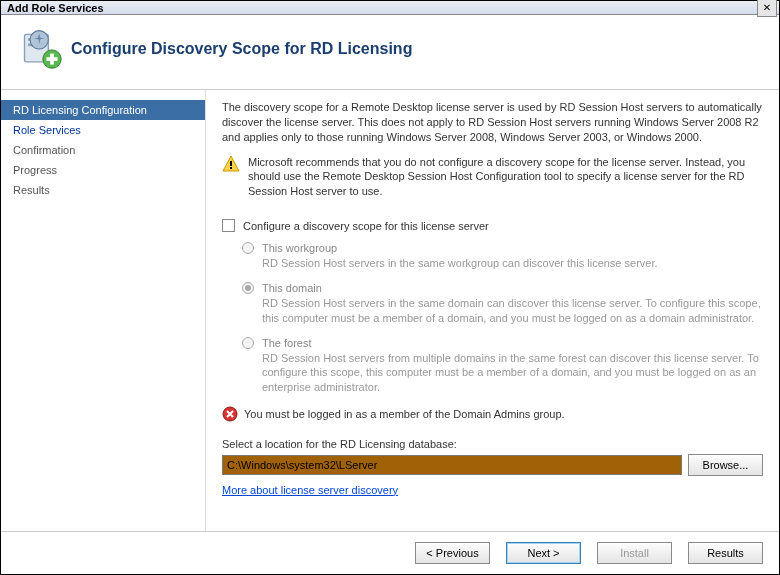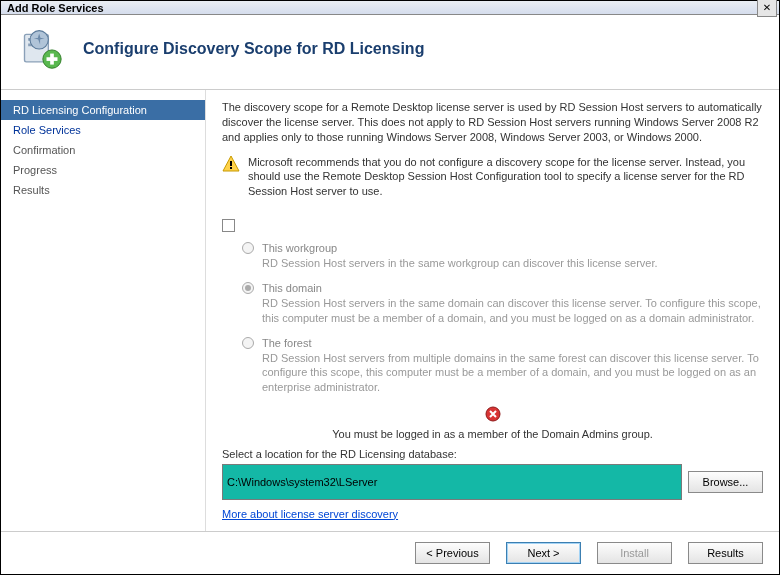--- a/index.html
+++ b/index.html
@@ -1,46 +1,46 @@
 <!DOCTYPE html>
 <html><head>
 <meta charset="utf-8">
 <style>
 * { box-sizing: border-box; margin: 0; padding: 0; }
 body { font-family: "Segoe UI", Tahoma, sans-serif; font-size: 11px; background: #fff; width: 780px; height: 575px; overflow: hidden; }
 .window { width: 780px; height: 575px; border: 1px solid #000; display: flex; flex-direction: column; background: #fff; }
 .titlebar { background: linear-gradient(#eaeef3, #d5dded); height: 14px; display: flex; align-items: center; padding: 0 2px 0 6px; border-bottom: 1px solid #888; }
 .titlebar-text { font-weight: bold; font-size: 11px; color: #000; flex: 1; }
 .close-btn { width: 20px; height: 18px; background: #e6e6e6; border: 1px solid #888; display: flex; align-items: center; justify-content: center; font-family: Arial; font-size: 10px; cursor: pointer; }
-.header-area { display: flex; align-items: center; padding: 12px 18px 18px 18px; border-bottom: 1px solid #ccc; gap: 20px; }
+.header-area { display: flex; align-items: center; padding: 12px 18px 18px 18px; border-bottom: 1px solid #ccc; gap: 8px; }
 .header-icon { width: 44px; height: 44px; position: relative; }
 .page-title { font-size: 16px; font-weight: bold; color: #1a3e6e; }
 .body-area { display: flex; flex: 1; overflow: hidden; }
 .sidebar { width: 205px; padding: 10px 0 0 0; border-right: 1px solid #ddd; }
 .side-item { padding: 4px 12px; font-size: 11px; color: #003399; cursor: pointer; }
 .side-item.selected { background: #3a6ea5; color: #fff; }
 .side-item.muted { color: #555; }
 .main { flex: 1; padding: 10px 16px 10px 16px; color: #333; overflow-y: auto; }
 .para { line-height: 1.35; margin-bottom: 10px; }
 .warn-row { display: flex; gap: 8px; align-items: flex-start; margin-bottom: 20px; }
 .warn-icon { width: 18px; height: 18px; flex-shrink: 0; }
 .chk-row { display: flex; align-items: center; gap: 8px; margin-bottom: 10px; }
 .chk { width: 13px; height: 13px; border: 1px solid #888; background: #fff; }
 .radio-group { margin-left: 20px; }
 .radio-block { margin-bottom: 12px; }
 .radio-head { display: flex; align-items: center; gap: 8px; margin-bottom: 2px; }
 .radio { width: 12px; height: 12px; border: 1px solid #aaa; border-radius: 50%; background: #f4f4f4; flex-shrink: 0; position: relative; }
 .radio.sel::after { content:""; width:6px; height:6px; background:#aaa; border-radius:50%; position:absolute; top:2px; left:2px; }
 .radio-label { color: #888; }
 .radio-desc { color: #999; margin-left: 20px; line-height: 1.3; }
-.err-row { display: flex; align-items: center; gap: 6px; margin-bottom: 8px; margin-top: 4px; flex-direction: column; }
+.err-row { display: flex; align-items: center; gap: 6px; margin-bottom: 16px; margin-top: 4px; }
 .err-icon { width: 16px; height: 16px; flex-shrink: 0; }
 .loc-label { margin-bottom: 4px; }
 .loc-row { display: flex; gap: 6px; align-items: center; margin-bottom: 8px; }
-.loc-input { flex: 1; border: 1px solid #7a7a7a; padding: 2px 4px; font-size: 11px; height: 36px; background: #14b8a6; font-family: inherit; }
+.loc-input { flex: 1; border: 1px solid #7a7a7a; padding: 2px 4px; font-size: 11px; height: 20px; background: #a16207; font-family: inherit; }
 .btn { background: linear-gradient(#fdfdfd,#e4e4e4); border: 1px solid #8a8a8a; padding: 2px 10px; height: 22px; font-size: 11px; cursor: pointer; min-width: 75px; font-family: inherit; }
 .btn:disabled { color: #999; }
 .btn.default { border: 1px solid #3c7fb1; box-shadow: inset 0 0 0 1px #a3d3f5; }
 .link { color: #0046d5; text-decoration: underline; cursor: pointer; }
 .footer { border-top: 1px solid #ccc; padding: 10px 16px; display: flex; justify-content: flex-end; gap: 16px; }
 </style>
 </head>
 <body>
 
 <div class="window">
@@ -85,20 +85,21 @@
             <path d="M9 1 L17 16 L1 16 Z" fill="#ffd24a" stroke="#c79a00"></path>
             <rect x="8" y="6" width="2" height="5" fill="#000"></rect>
             <rect x="8" y="12" width="2" height="2" fill="#000"></rect>
           </svg>
         </div>
         <div style="line-height:1.35;">Microsoft recommends that you do not configure a discovery scope for the license server. Instead, you should use the Remote Desktop Session Host Configuration tool to specify a license server for the RD Session Host server to use.</div>
       </div>
 
       <div class="chk-row">
         <div class="chk"></div>
+        <span>Configure a discovery scope for this license server</span>
       </div>
 
       <div class="radio-group">
         <div class="radio-block">
           <div class="radio-head">
             <div class="radio"></div>
             <span class="radio-label">This workgroup</span>
           </div>
           <div class="radio-desc">RD Session Host servers in the same workgroup can discover this license server.</div>
         </div>

